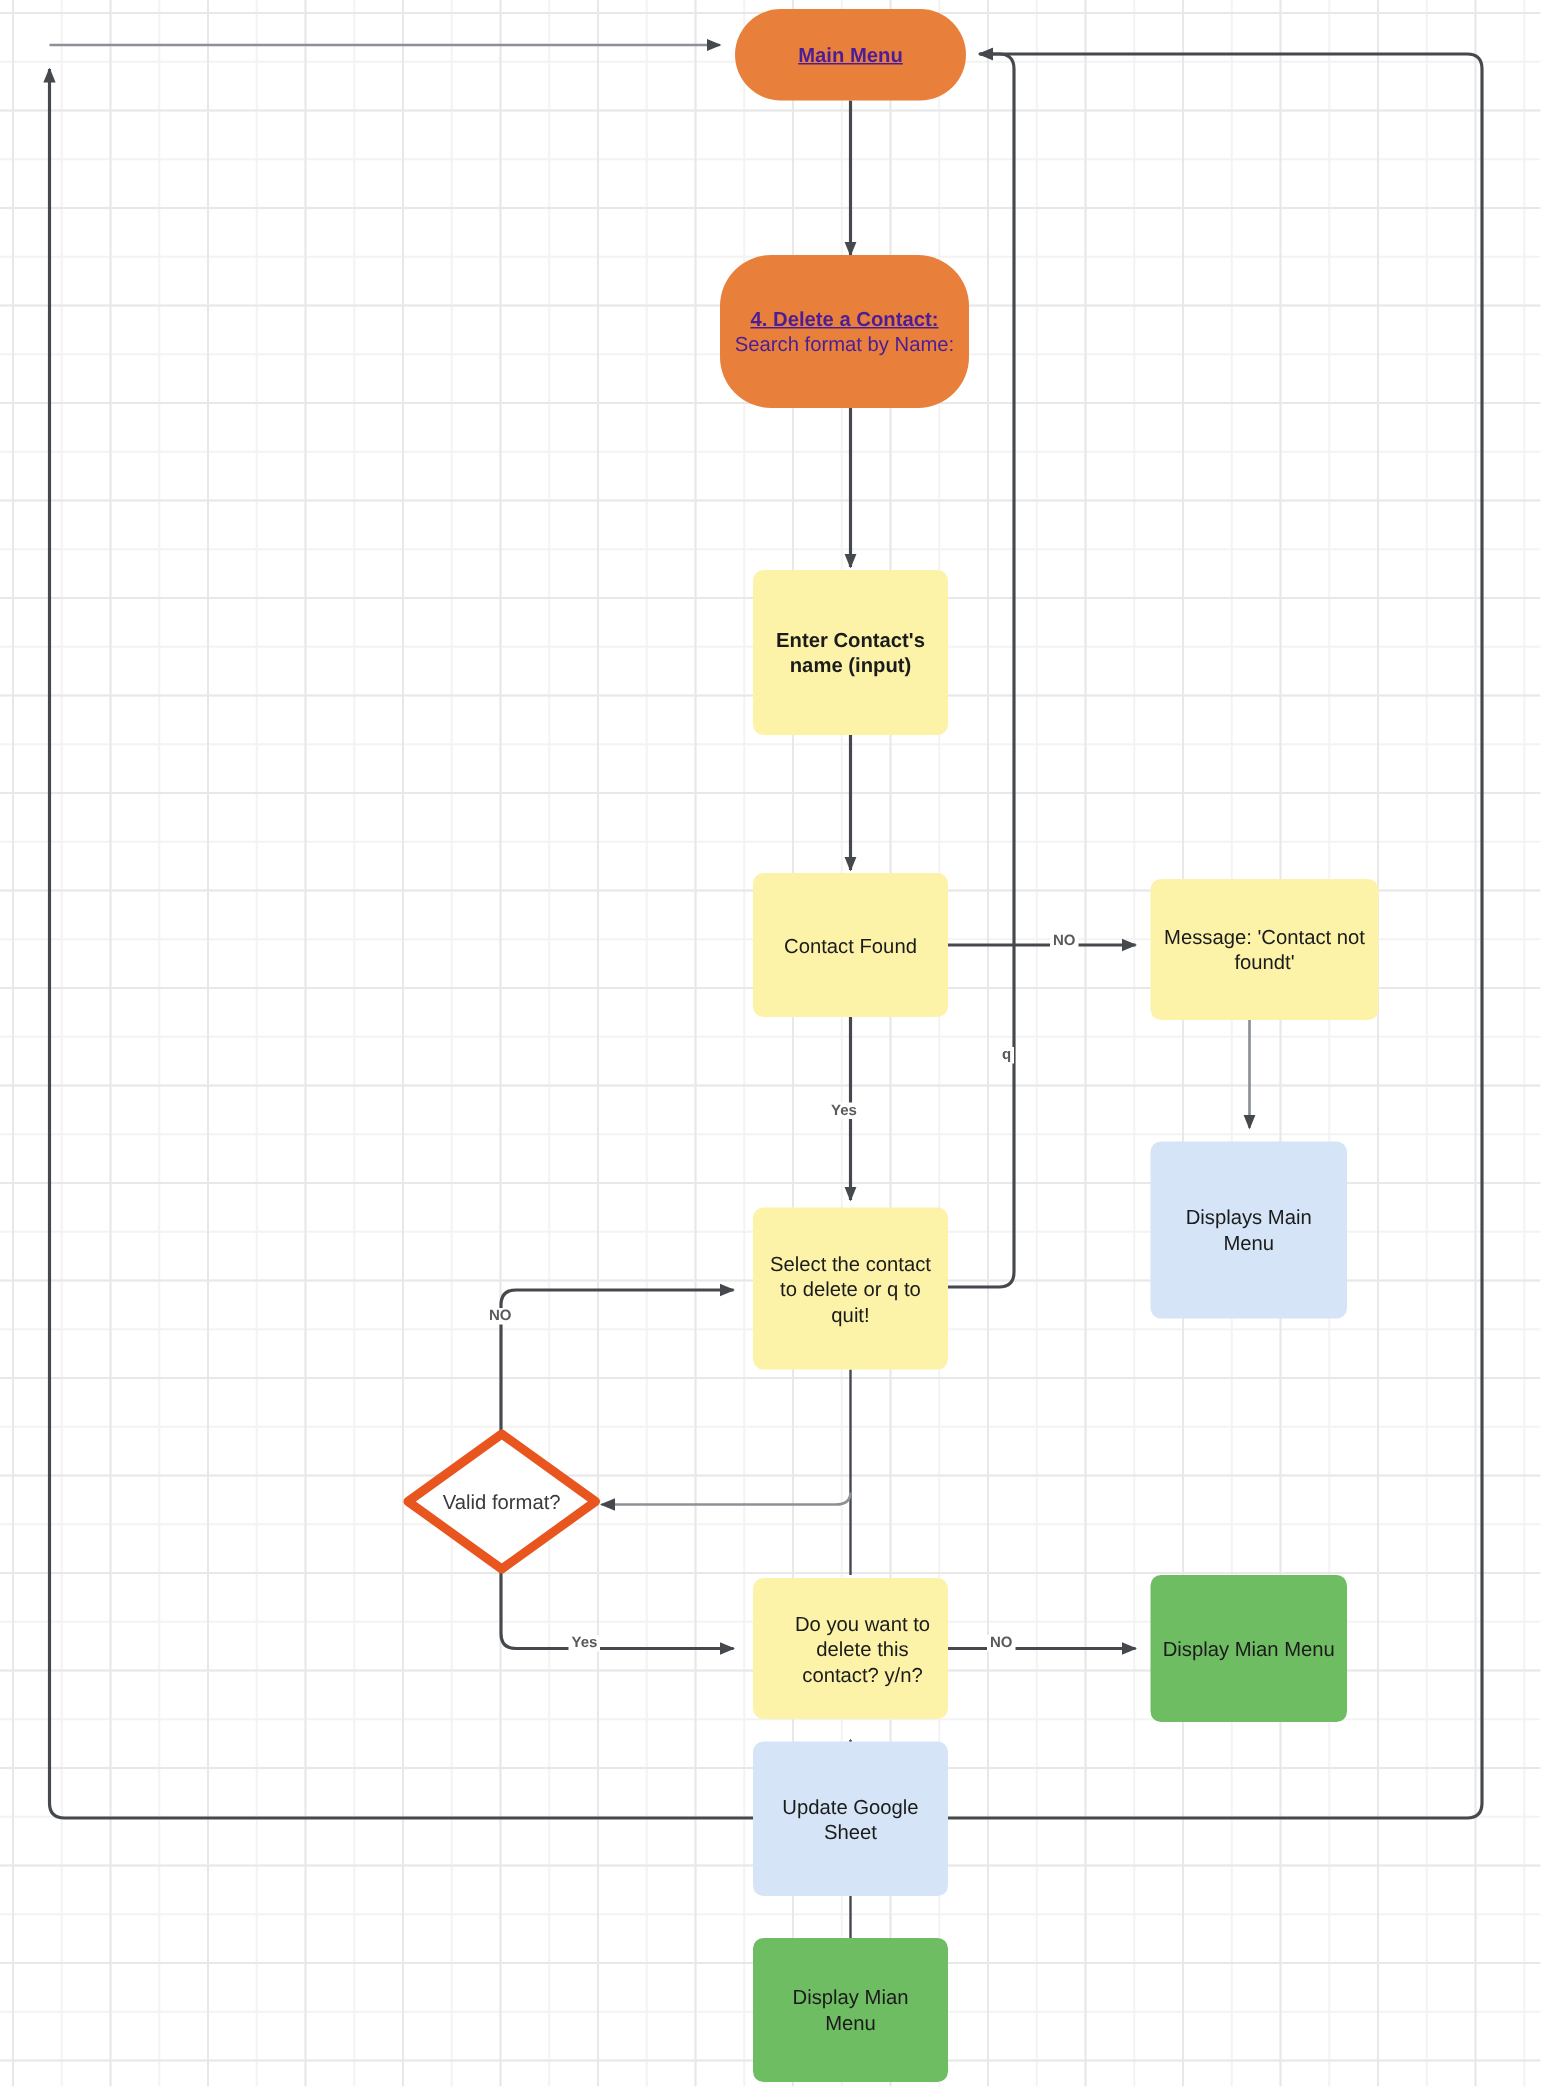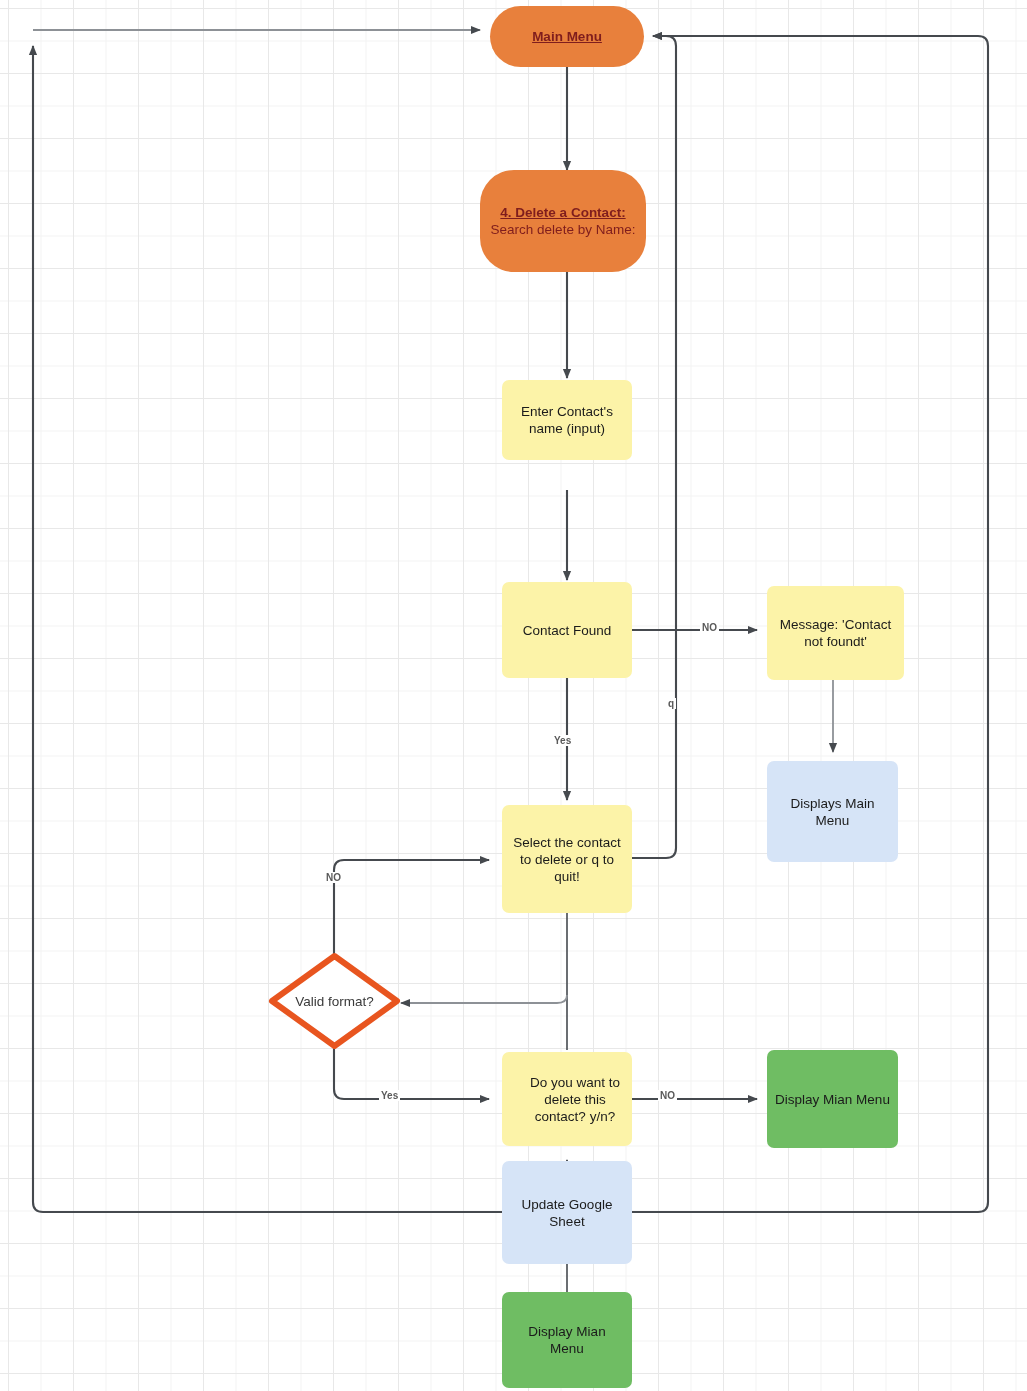--- a/index.html
+++ b/index.html
@@ -39,21 +39,21 @@
     justify-content:center;
     text-align:center;
     font-size:13.5px;
     line-height:17px;
     color:#1b1b1b;
     padding:4px 8px;
   }
   .node-terminal{
     background:#e8803c;
     border-radius:34px;
-    color:#7f1d1d;
+    color:#4c1d95;
   }
   .node-process-yellow{ background:#fcf3a8; border-radius:7px; }
   .node-process-blue{ background:#d6e4f7; border-radius:7px; }
   .node-process-green{ background:#6fbd63; border-radius:7px; }
   .diamond-wrap{ position:absolute; }
   .diamond-wrap svg{ position:absolute; left:0; top:0; }
   .diamond-label{
     position:absolute;
     left:0; top:0;
     width:100%; height:100%;
@@ -131,36 +131,36 @@
       <path d="M33,30 L480,30" marker-end="url(#ah-gray)"></path>
     </g>
   </svg>
 
   <div class="node node-terminal" style="left:490px; top:6px; width:154px; height:61px;">
     <span class="title-line">Main Menu</span>
   </div>
 
   <div class="node node-terminal" style="left:480px; top:170px; width:166px; height:102px; flex-direction:column;">
     <span class="title-line">4. Delete a Contact:</span>
-    <span>Search delete by Name:</span>
-  </div>
-
-  <div class="node node-process-yellow" style="left:502px; top:380px; width:130px; height:80px;">
+    <span>Search format by Name:</span>
+  </div>
+
+  <div class="node node-process-yellow" style="left:502px; top:380px; width:130px; height:110px;font-weight:bold;">
     <span>Enter Contact's name (input)</span>
   </div>
 
   <div class="node node-process-yellow" style="left:502px; top:582px; width:130px; height:96px;">
     <span>Contact Found</span>
   </div>
 
-  <div class="node node-process-yellow" style="left:767px; top:586px; width:137px; height:94px;">
+  <div class="node node-process-yellow" style="left:767px; top:586px; width:152px; height:94px;">
     <span>Message: 'Contact not foundt'</span>
   </div>
 
-  <div class="node node-process-blue" style="left:767px; top:761px; width:131px; height:101px;">
+  <div class="node node-process-blue" style="left:767px; top:761px; width:131px; height:118px;">
     <span>Displays Main Menu</span>
   </div>
 
   <div class="node node-process-yellow" style="left:502px; top:805px; width:130px; height:108px;">
     <span>Select the contact to delete or q to quit!</span>
   </div>
 
   <div class="diamond-wrap" style="left:268px; top:952px; width:133px; height:98px;">
     <svg width="133" height="98" viewBox="0 0 133 98" xmlns="http://www.w3.org/2000/svg">
       <polygon points="66.5,4 129,49 66.5,94 4,49" fill="#ffffff" stroke="#e8551f" stroke-width="6" stroke-linejoin="round"></polygon>

